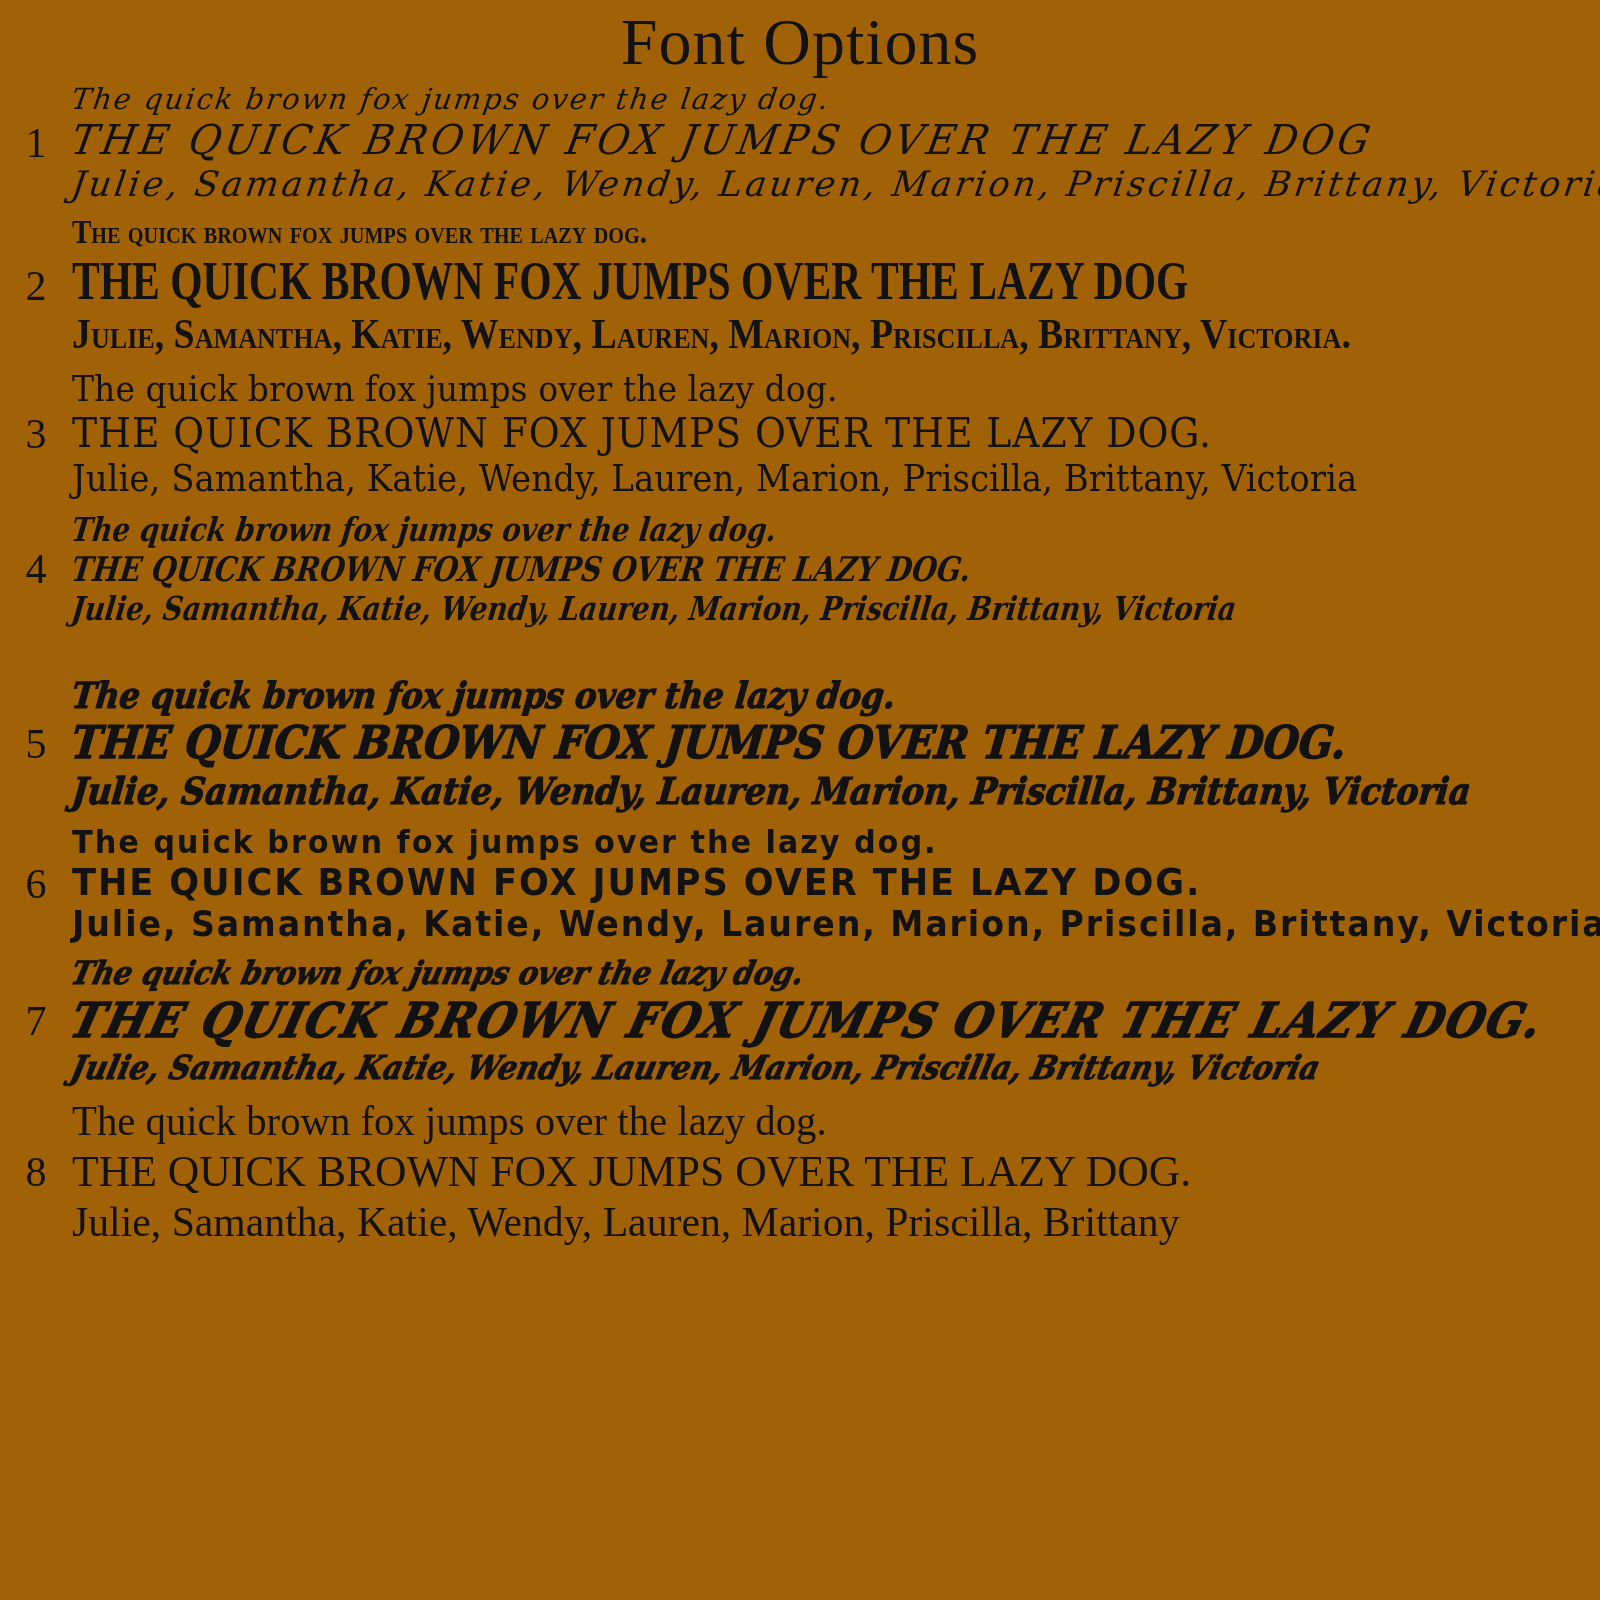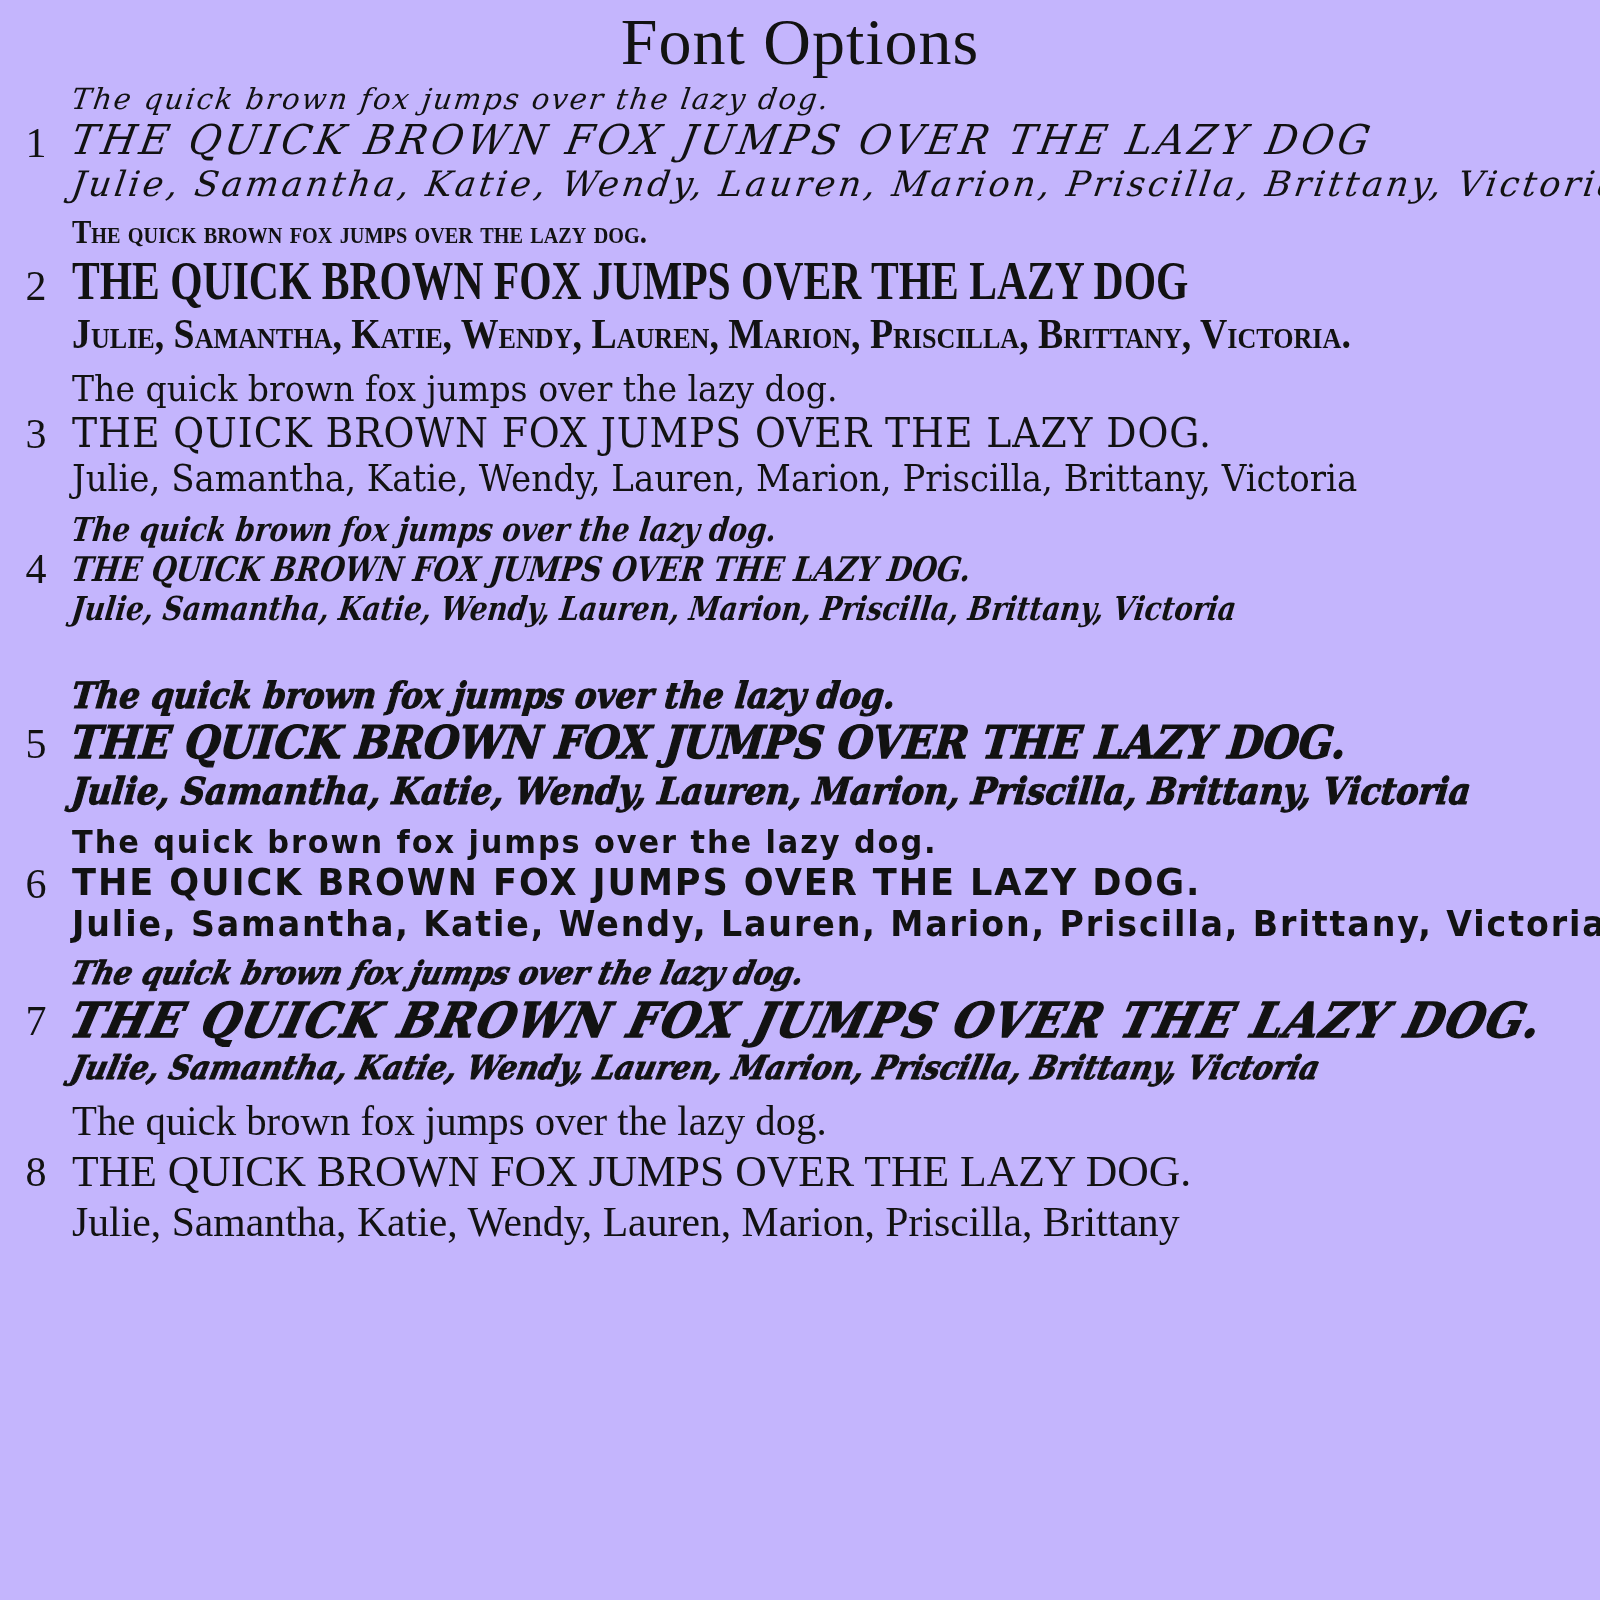--- a/index.html
+++ b/index.html
@@ -1,19 +1,19 @@
 <!DOCTYPE html>
 <html><head>
 <meta charset="utf-8">
 <style>
   html,body{margin:0;padding:0;background:#ffffff;}
   .page{
     position:relative;
     width:1600px;height:1600px;
-    background:#c4b5fd;color:#121212;
+    background:#a16207;color:#121212;
     overflow:hidden;
     font-family:"Liberation Serif", serif;
   }
   .title{
     text-align:center;
     font-family:"Liberation Serif", serif;
     font-size:66px;font-weight:normal;
     margin:4px 0 2px 0;color:#121212;
     letter-spacing:1px;
   }

